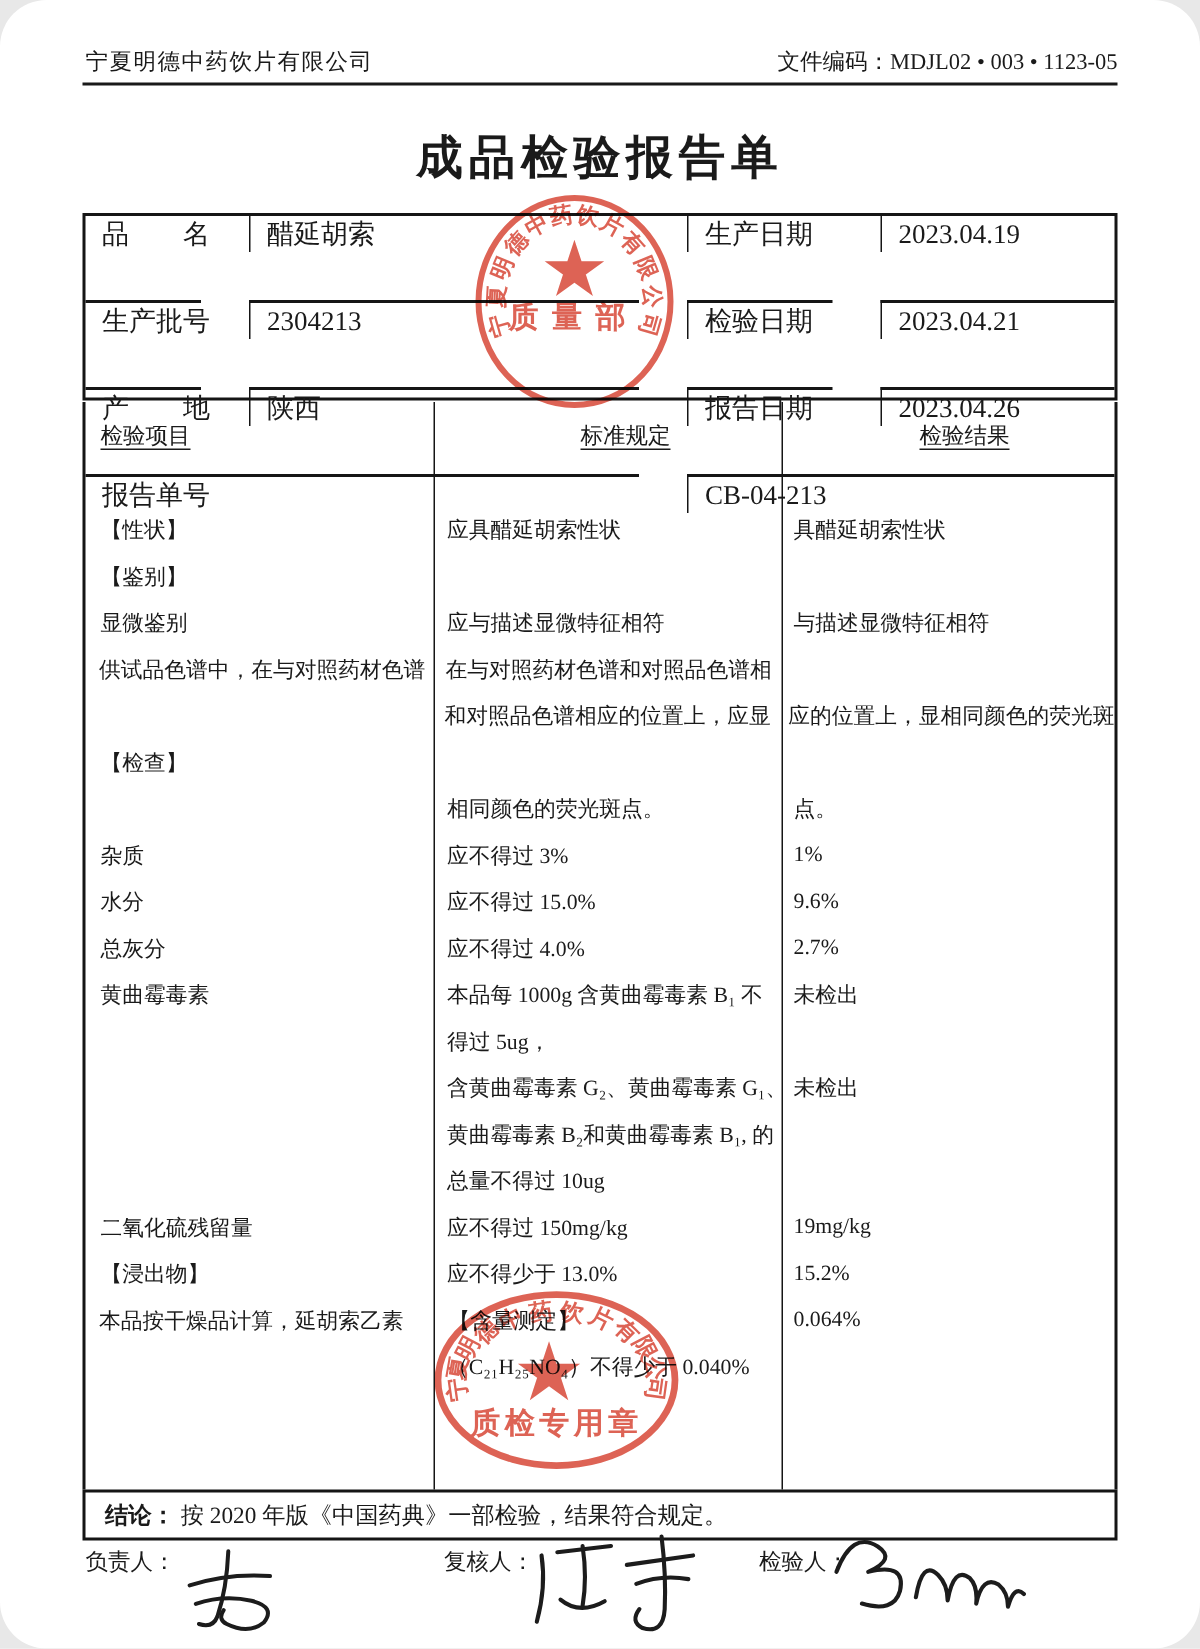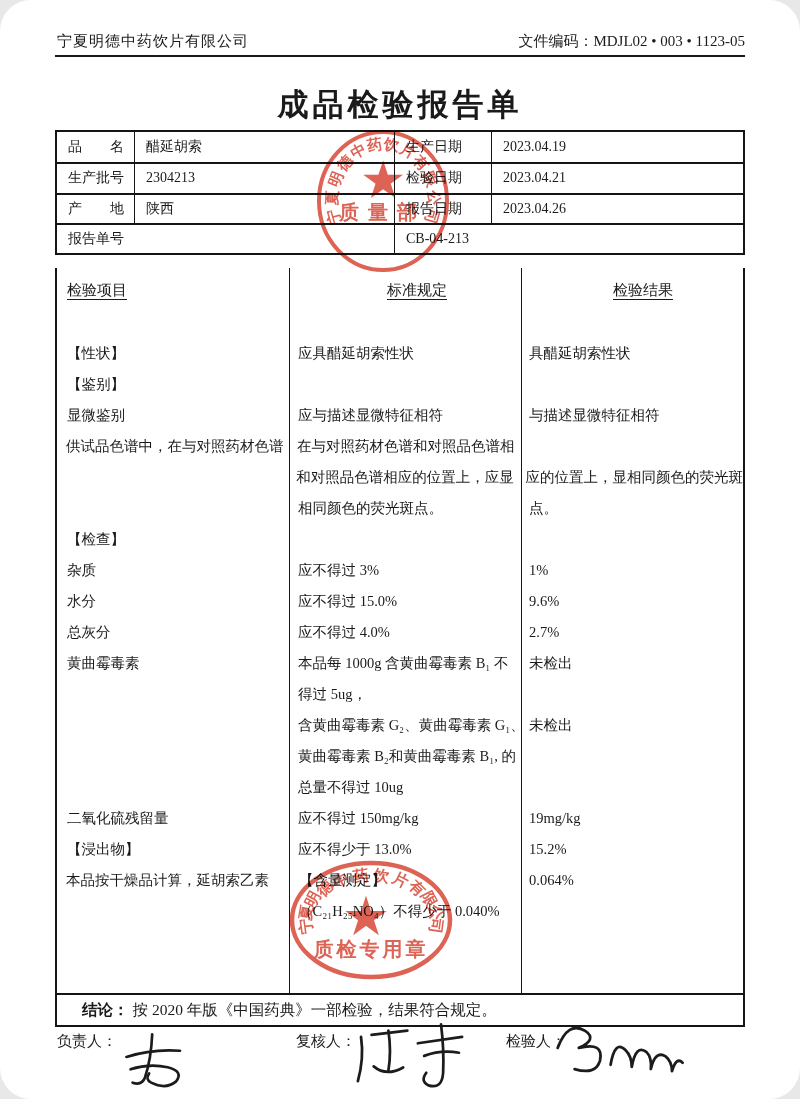--- a/index.html
+++ b/index.html
@@ -8,23 +8,23 @@
     font-family:"Liberation Serif","DejaVu Serif",serif;color:#1a1a1a;
     overflow:hidden;margin:0 auto;border-radius:31px;
   }
   
   .hdr-company{position:absolute;left:57px;top:32px;font-size:15px;letter-spacing:1px;}
   .hdr-code{position:absolute;right:55px;top:32px;font-size:15px;}
   .hdr-rule{position:absolute;left:55px;top:55px;width:690px;height:2px;background:#1a1a1a;}
   .doc-title{position:absolute;left:0;top:84px;width:800px;text-align:center;
     font-size:31px;font-weight:bold;letter-spacing:4px;}
   
-  .info-table{position:absolute;left:55px;top:130px;width:690px;height:125px;
+  .info-table{position:absolute;left:55px;top:142px;width:690px;height:125px;
     border:2px solid #151515;box-sizing:border-box;display:grid;
-    grid-template-columns:77px 260px 97px auto;grid-auto-rows:1fr;font-size:14px;}
+    grid-template-columns:77px 260px 97px auto;grid-auto-rows:1fr;font-size:18px;gap:32px;}
   .icell{border-top:2px solid #151515;border-left:1px solid #151515;
     display:flex;align-items:center;padding-left:11px;box-sizing:border-box;white-space:nowrap;}
   .icell.no-top{border-top:none;}
   .icell.no-left{border-left:none;}
   .icell.span12{grid-column:1/3;}
   .icell.span34{grid-column:3/5;}
   
   .result-table{position:absolute;left:55px;top:268px;width:690px;height:725px;
     border-left:2px solid #151515;border-right:2px solid #151515;box-sizing:border-box;}
   .vline{position:absolute;top:0;bottom:0;width:1px;background:#151515;}
@@ -35,21 +35,21 @@
   .rhead.h3{left:464px;right:0;width:244px;text-align:center;}
   #result-body{position:absolute;left:0;top:70px;right:0;}
   .result-line{display:flex;height:31px;align-items:center;}
   .rcell{box-sizing:border-box;white-space:nowrap;font-size:14.5px;overflow:visible;}
   .rcell.item{width:232px;padding-left:10px;}
   .rcell.standard{width:232px;padding-left:9px;}
   .rcell.result{flex:1;padding-left:8px;}
   
   .conclusion{position:absolute;left:55px;top:993px;width:690px;height:34px;
     border:2px solid #151515;box-sizing:border-box;display:flex;align-items:center;
-    padding-left:25px;font-size:15.5px;}
+    padding-left:13px;font-size:15.5px;}
   .conclusion .lbl{font-weight:bold;margin-right:4px;}
   
   .signer-label{position:absolute;top:1032px;font-size:15px;}
   .s1{left:57px;} .s2{left:296px;} .s3{left:506px;}
   .sig{position:absolute;}
   .sig path{fill:none;stroke:#1c1c1c;stroke-width:2.6;stroke-linecap:round;stroke-linejoin:round;}
   
   .stamp{position:absolute;opacity:0.82;mix-blend-mode:multiply;pointer-events:none;}
   .stamp text{font-family:"Liberation Serif","DejaVu Serif",serif;font-weight:bold;}
 </style>
@@ -109,28 +109,28 @@
         <div class="result-line">
           <div class="rcell standard">供试品色谱中，在与对照药材色谱</div>
           <div class="rcell result">在与对照药材色谱和对照品色谱相</div>
         </div>
         <div class="result-line">
           <div class="rcell item"></div>
           <div class="rcell standard">和对照品色谱相应的位置上，应显</div>
           <div class="rcell result">应的位置上，显相同颜色的荧光斑</div>
         </div>
         <div class="result-line">
+          <div class="rcell item">【检查】</div>
+          <div class="rcell standard"></div>
+          <div class="rcell result"></div>
+        </div>
+        <div class="result-line">
           <div class="rcell item"></div>
           <div class="rcell standard">相同颜色的荧光斑点。</div>
           <div class="rcell result">点。</div>
-        </div>
-        <div class="result-line">
-          <div class="rcell item">【检查】</div>
-          <div class="rcell standard"></div>
-          <div class="rcell result"></div>
         </div>
         <div class="result-line">
           <div class="rcell item">杂质</div>
           <div class="rcell standard">应不得过 3%</div>
           <div class="rcell result">1%</div>
         </div>
         <div class="result-line">
           <div class="rcell item">水分</div>
           <div class="rcell standard">应不得过 15.0%</div>
           <div class="rcell result">9.6%</div>

